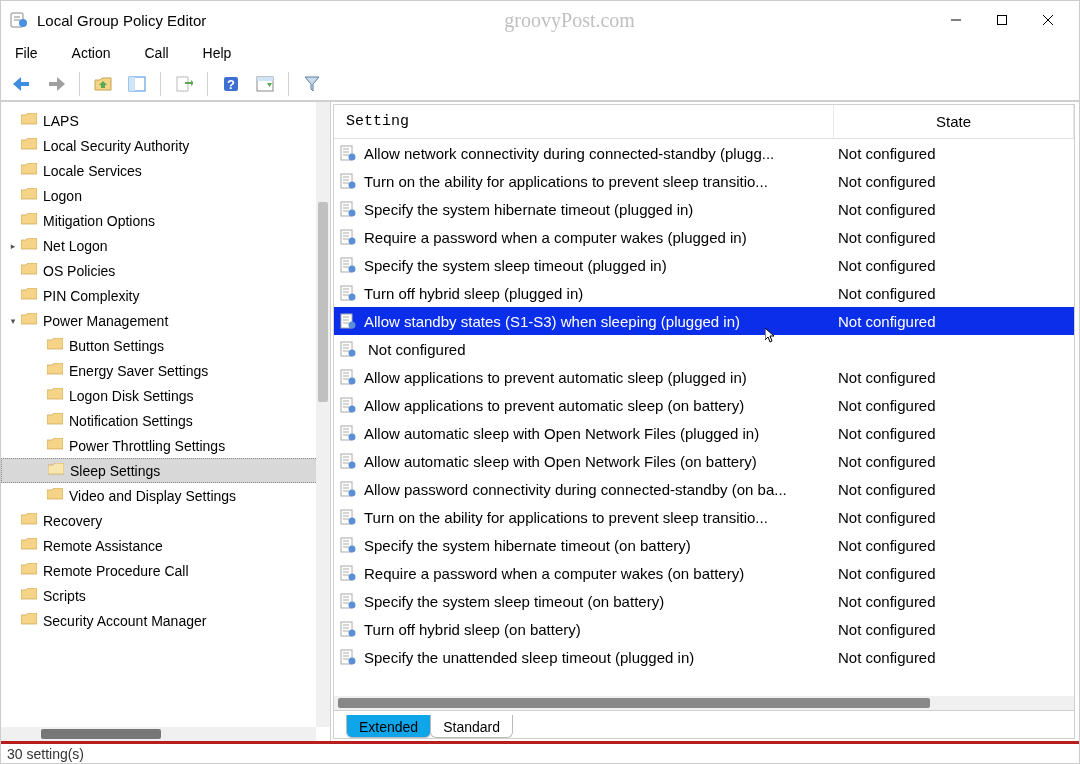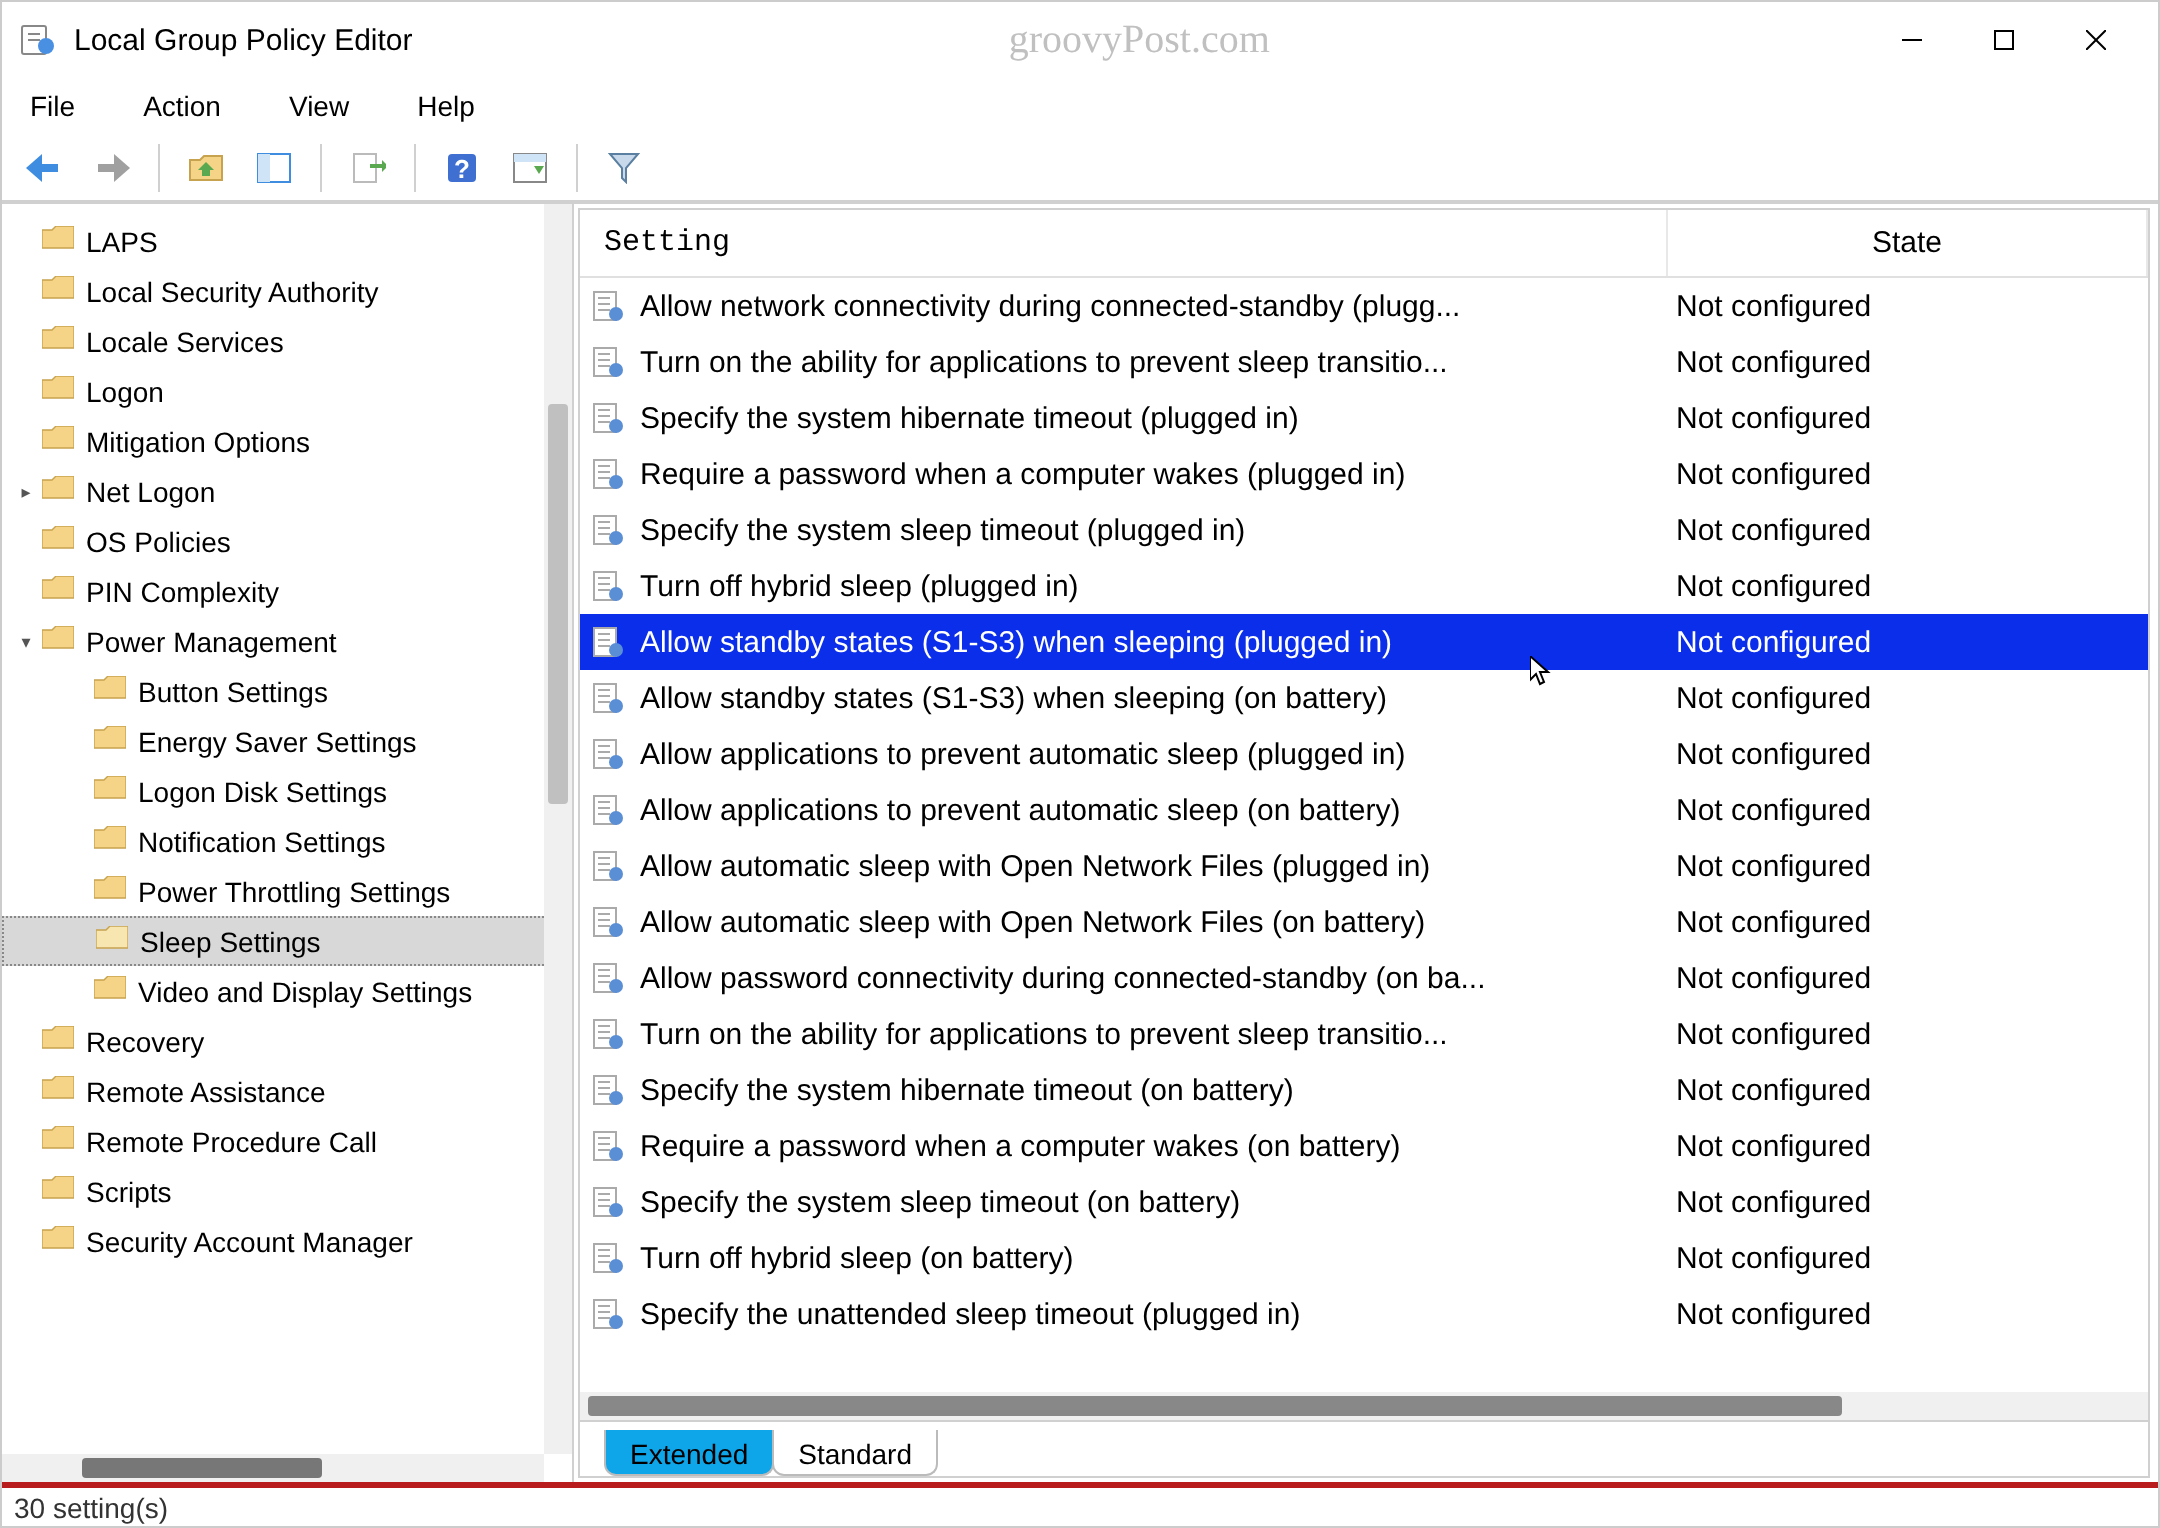--- a/index.html
+++ b/index.html
@@ -10,21 +10,21 @@
   .titlebar .title { font-size:15px; flex:0 0 auto; }
   .titlebar .watermark { flex:1; text-align:center; color:#c0c0c0; font-family:Georgia,serif; font-size:20px; pointer-events:none; }
   .win-controls { display:flex; gap:0; margin-left:auto; }
   .wc { width:46px; height:32px; display:flex; align-items:center; justify-content:center; color:#000; }
   .menubar { height:28px; display:flex; align-items:center; padding:0 8px; gap:22px; font-size:14px; }
   .menubar span { padding:4px 6px; }
   .toolbar { height:34px; display:flex; align-items:center; padding:2px 6px; gap:4px; border-bottom:1px solid #d0d0d0; }
   .tbtn { width:30px; height:28px; display:flex; align-items:center; justify-content:center; border:1px solid transparent; }
   .tsep { width:1px; height:24px; background:#d0d0d0; margin:0 4px; }
   .content { flex:1; display:flex; border-top:1px solid #d0d0d0; min-height:0; position:relative; }
-  .tree-pane { width:286px; border-right:1px solid #d0d0d0; overflow:hidden; position:relative; display:flex; flex-direction:column; }
+  .tree-pane { width:330px; border-right:1px solid #d0d0d0; overflow:hidden; position:relative; display:flex; flex-direction:column; }
   .tree-inner { flex:1; overflow:hidden; padding:6px 0 0 0; position:relative; }
   .tree-row { display:flex; align-items:center; height:25px; padding-left:6px; white-space:nowrap; }
   .tree-row.indent1 { padding-left:32px; }
   .tree-row.selected { background:#d8d8d8; border:1px dotted #888; }
   .exp { width:12px; height:12px; display:inline-flex; align-items:center; justify-content:center; color:#555; font-size:9px; margin-right:2px; flex-shrink:0;}
   .folder-ic { width:16px; height:13px; margin-right:6px; flex-shrink:0;}
   .tree-scroll-v { position:absolute; right:0; top:0; bottom:14px; width:14px; background:#f0f0f0; }
   .tree-scroll-v .thumb { position:absolute; left:2px; right:2px; top:100px; height:200px; background:#c0c0c0; border-radius:2px; }
   .tree-scroll-h { position:absolute; left:0; right:14px; bottom:0; height:14px; background:#f0f0f0; }
   .tree-scroll-h .thumb { position:absolute; top:2px; bottom:2px; left:40px; width:120px; background:#777; border-radius:2px; }
@@ -81,21 +81,21 @@
             <line x1="0" y1="0" x2="10" y2="10" stroke="#000"></line>
             <line x1="10" y1="0" x2="0" y2="10" stroke="#000"></line>
           </svg>
         </div>
     </div>
   </div>
 
   <div class="menubar">
     <span>File</span>
     <span>Action</span>
-    <span>View</span>
+    <span>Call</span>
     <span>Help</span>
   </div>
 
   <div class="toolbar">
     <div class="tbtn">
         <svg width="18" height="14">
           <path d="M8 0 L0 7 L8 14 Z" fill="#3f8de0"></path>
           <rect x="7" y="5" width="9" height="4" fill="#3f8de0"></rect>
         </svg>
       </div>
@@ -406,21 +406,20 @@
           <div class="list-row">
             <span class="item-ic">
               <svg width="16" height="16">
                 <rect x="1" y="1" width="11" height="14" fill="#fff" stroke="#aaa"></rect>
                 <line x1="3" y1="4" x2="9" y2="4" stroke="#aaa"></line>
                 <line x1="3" y1="7" x2="9" y2="7" stroke="#aaa"></line>
                 <line x1="3" y1="10" x2="9" y2="10" stroke="#aaa"></line>
                 <circle cx="12" cy="12" r="3.5" fill="#5a8fd6"></circle>
               </svg>
             </span>
-            <span class="item-setting">Allow standby states (S1-S3) when sleeping (on battery)</span>
             <span class="item-state">Not configured</span>
           </div>
           <div class="list-row">
             <span class="item-ic">
               <svg width="16" height="16">
                 <rect x="1" y="1" width="11" height="14" fill="#fff" stroke="#aaa"></rect>
                 <line x1="3" y1="4" x2="9" y2="4" stroke="#aaa"></line>
                 <line x1="3" y1="7" x2="9" y2="7" stroke="#aaa"></line>
                 <line x1="3" y1="10" x2="9" y2="10" stroke="#aaa"></line>
                 <circle cx="12" cy="12" r="3.5" fill="#5a8fd6"></circle>

